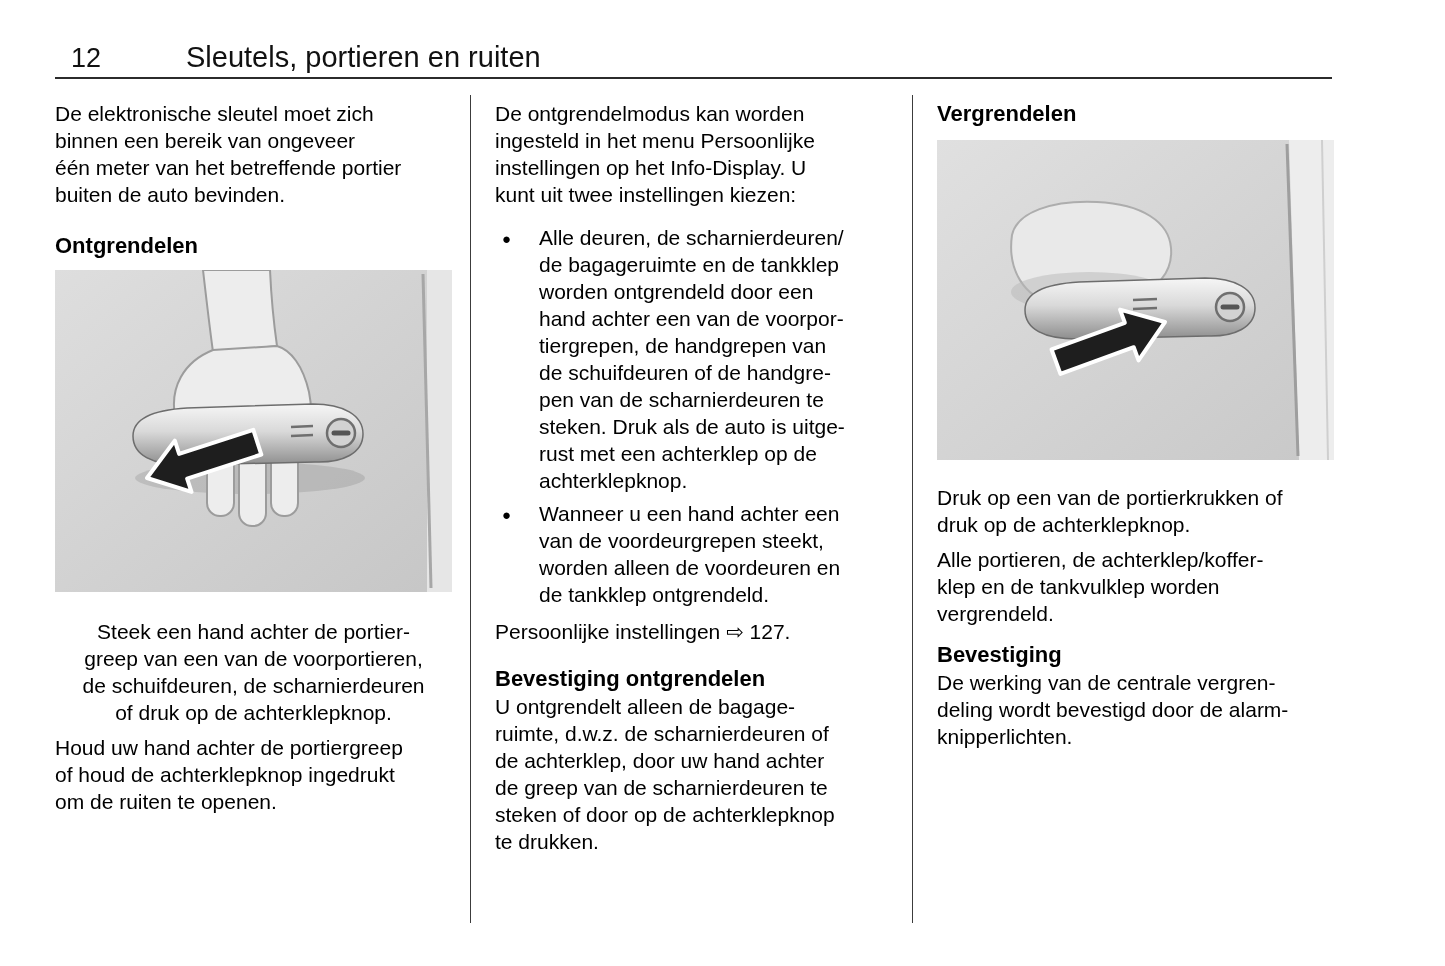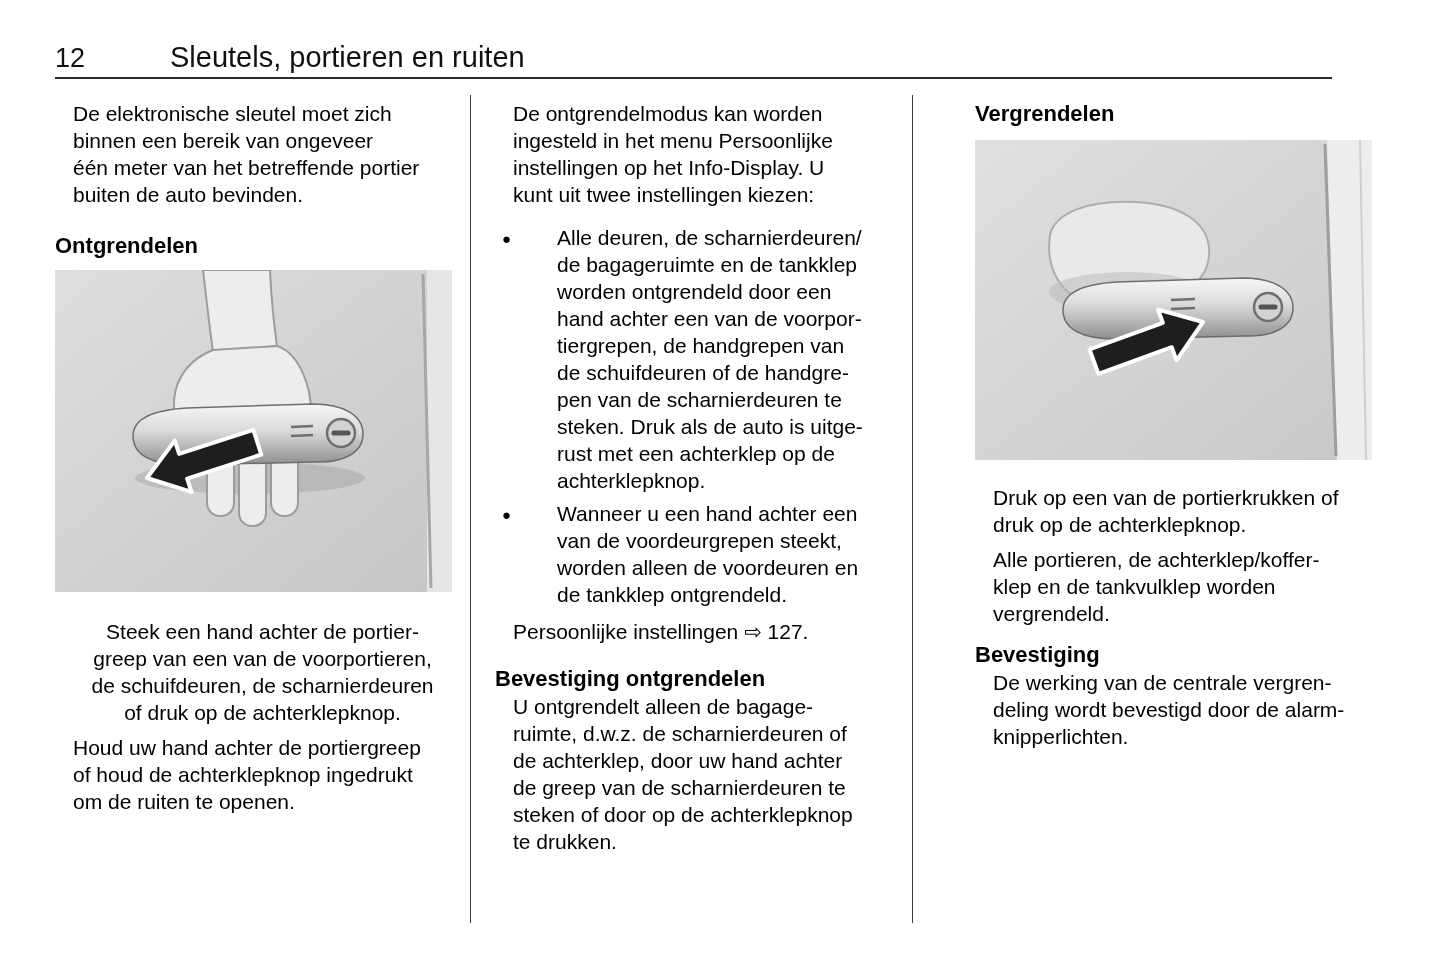--- a/index.html
+++ b/index.html
@@ -16,50 +16,50 @@
   .header {
     position: absolute;
     left: 55px;
     top: 41px;
     display: flex;
     align-items: baseline;
     font-size: 27px;
     font-weight: 400;
     color: #111;
   }
-  .page-number { display: inline-block; width: 115px; }
+  .page-number { display: inline-block; width: 115px; margin-left: 16px; }
   .chapter-title { font-size: 29px; font-weight: 400; }
   .rule {
     position: absolute;
     left: 55px;
     top: 77px;
     width: 1277px;
     height: 2px;
     background: #2b2b2b;
   }
   .col {
     position: absolute;
     top: 100px;
     width: 397px;
     font-size: 21px;
     line-height: 27px;
   }
   .col-1 { left: 55px; }
   .col-2 { left: 495px; }
-  .col-3 { left: 975px; }
+  .col-3 { left: 937px; }
   .divider {
     position: absolute;
     top: 95px;
     width: 1px;
     height: 828px;
     background: #3c3c3c;
   }
   .divider-1 { left: 470px; }
   .divider-2 { left: 912px; }
-  p.body { white-space: pre-line; margin-left: 18px; }
+  p.body { white-space: pre-line; }
   h2.sub { font-size: 22px; font-weight: 700; line-height: 28px; }
   .mt8  { margin-top: 8px; }
   .mt10 { margin-top: 10px; }
   .mt12 { margin-top: 12px; }
   .mt16 { margin-top: 16px; }
   .mt20 { margin-top: 20px; }
   .mt22 { margin-top: 14px; }
   .mt24 { margin-top: 24px; }
   .mt26 { margin-top: 26px; text-align: center; }
   figure.figure { display: block; line-height: 0; }

